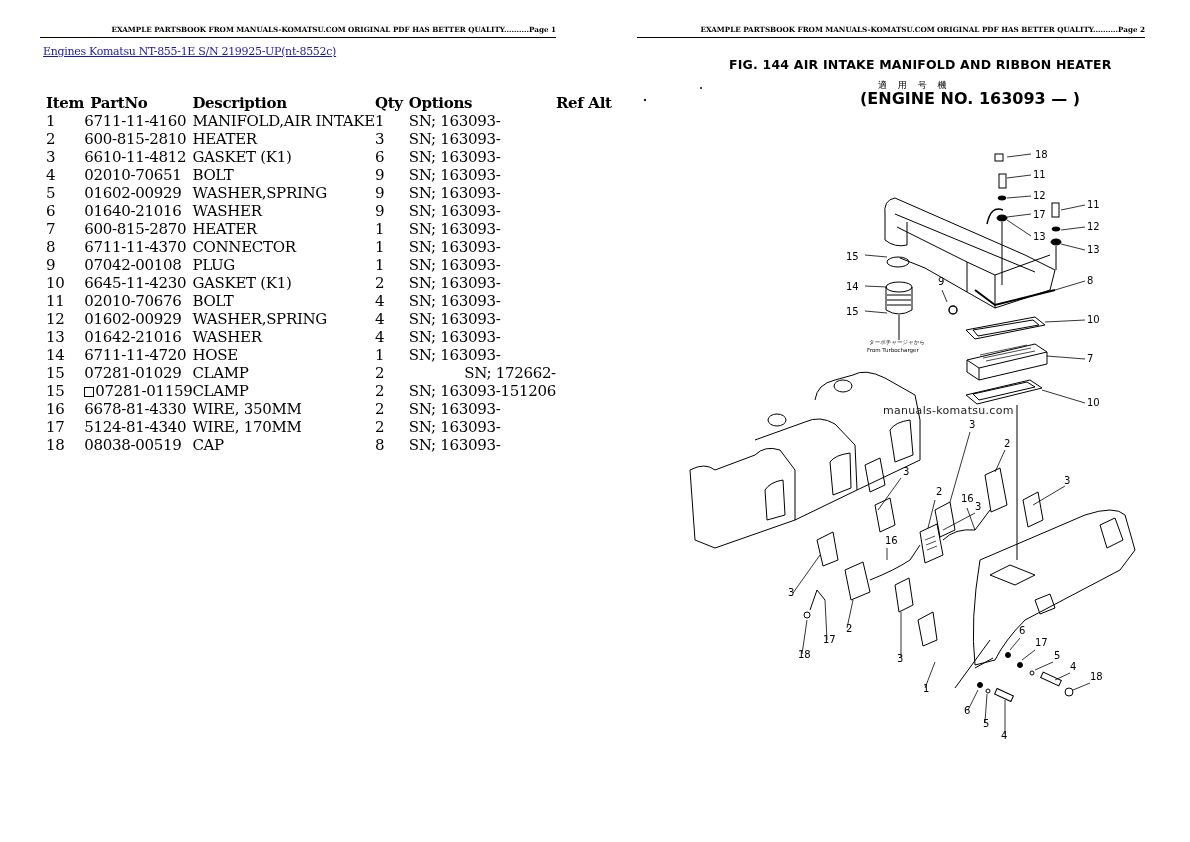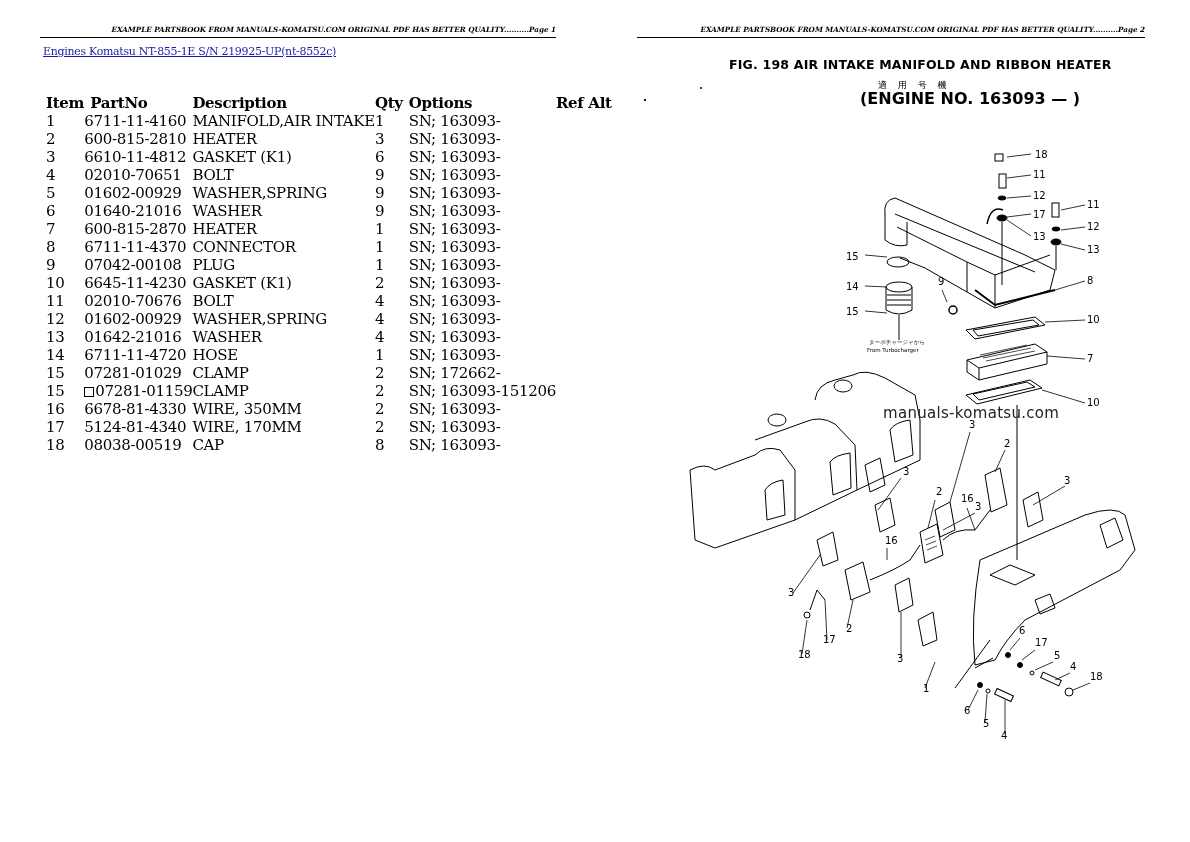--- a/index.html
+++ b/index.html
@@ -1,21 +1,21 @@
 <!DOCTYPE html>
 <html><head>
 <meta charset="utf-8">
 <style>
   html, body { margin: 0; padding: 0; background: #ffffff; }
   body { width: 1190px; height: 842px; position: relative; overflow: hidden; font-family: "DejaVu Serif", serif; color: #000; }
   .page { position: absolute; top: 0; height: 842px; }
   .page-left { left: 0; width: 595px; }
   .page-right { left: 595px; width: 595px; }
   .watermark-header {
-    position: absolute; top: 25px; font-family: "DejaVu Serif", serif; font-style: italic; font-weight: bold;
+    position: absolute; top: 25px; font-family: "DejaVu Serif", serif; font-weight: bold;
     font-size: 7.2px; letter-spacing: 0px; white-space: nowrap; text-align: right;
   }
   .page-left .watermark-header { left: 84px; width: 472px; }
   .page-right .watermark-header { left: 84px; width: 466px; }
   .header-rule { position: absolute; top: 37px; height: 1px; background: #000; }
   .page-left .header-rule { left: 40px; width: 516px; }
   .page-right .header-rule { left: 42px; width: 508px; }
   .doc-link {
     position: absolute; left: 43px; top: 45px; font-size: 11px; color: #1a1aa8; text-decoration: underline; white-space: nowrap;
     font-family: "DejaVu Serif", serif; letter-spacing: -0.3px;
@@ -36,21 +36,21 @@
   .c-ref { width: 60px; }
   th.c-desc-h { text-align: center; padding-right: 26px !important; }
   th.c-opt-h { padding-left: 6px !important; }
   .marker-box { display: inline-block; width: 8px; height: 8px; border: 1px solid #000; vertical-align: -1px; margin-right: 1px; }
 
   .fig-jp { position: absolute; left: 220px; top: 45px; font-family: "DejaVu Sans", sans-serif; font-size: 10.5px; letter-spacing: 2px; white-space: nowrap; }
   .fig-title { position: absolute; left: 134px; top: 57px; font-family: "DejaVu Sans", sans-serif; font-weight: bold; font-size: 12.5px; white-space: nowrap; letter-spacing: 0.2px; }
   .fig-jp2 { position: absolute; left: 283px; top: 79px; font-family: "DejaVu Sans", sans-serif; font-size: 9px; letter-spacing: 4px; white-space: nowrap; }
   .fig-engine { position: absolute; left: 265px; top: 89px; font-family: "DejaVu Sans", sans-serif; font-weight: bold; font-size: 16px; white-space: nowrap; }
   .diagram { position: absolute; left: 0; top: 0; width: 595px; height: 842px; }
-  .site-watermark { position: absolute; left: 288px; top: 404px; font-family: "DejaVu Sans", sans-serif; font-size: 15px; color: #222; white-space: nowrap; letter-spacing: 0.3px; }
+  .site-watermark { position: absolute; left: 288px; top: 404px; font-family: "DejaVu Sans", sans-serif; font-size: 11px; color: #222; white-space: nowrap; letter-spacing: 0.3px; }
 </style>
 </head>
 <body>
 
 <div class="page page-left">
   <div class="watermark-header">EXAMPLE PARTSBOOK FROM MANUALS-KOMATSU.COM ORIGINAL PDF HAS BETTER QUALITY..........Page 1</div>
   <div class="header-rule"></div>
   <a class="doc-link">Engines Komatsu NT-855-1E S/N 219925-UP(nt-8552c)</a>
   <table class="parts">
     <thead>
@@ -174,21 +174,21 @@
           <td class="c-desc"><span>HOSE</span></td>
           <td class="c-qty"><span>1</span></td>
           <td class="c-opt" style="padding-left: 6px;"><span>SN; 163093-</span></td>
           <td class="c-ref"><span></span></td>
         </tr>
         <tr>
           <td class="c-item"><span>15</span></td>
           <td class="c-part"><span>07281-01029</span></td>
           <td class="c-desc"><span>CLAMP</span></td>
           <td class="c-qty"><span>2</span></td>
-          <td class="c-opt" style="padding-left: 6px;"><span>SN; 172662-</span></td>
+          <td class="c-opt" style="padding-left: 6px; text-align: right;"><span>SN; 172662-</span></td>
           <td class="c-ref"><span></span></td>
         </tr>
         <tr>
           <td class="c-item"><span>15</span></td>
           <td class="c-part" style="margin-left: -10px; padding-left: 0px;"><span class="marker-box"></span><span>07281-01159</span></td>
           <td class="c-desc"><span>CLAMP</span></td>
           <td class="c-qty"><span>2</span></td>
           <td class="c-opt" style="padding-left: 6px;"><span>SN; 163093-151206</span></td>
           <td class="c-ref"><span></span></td>
         </tr>
@@ -216,21 +216,21 @@
           <td class="c-opt" style="padding-left: 6px;"><span>SN; 163093-</span></td>
           <td class="c-ref"><span></span></td>
         </tr>
       </tbody>
   </table>
 </div>
 
 <div class="page page-right">
   <div class="watermark-header">EXAMPLE PARTSBOOK FROM MANUALS-KOMATSU.COM ORIGINAL PDF HAS BETTER QUALITY..........Page 2</div>
   <div class="header-rule"></div>
-  <div class="fig-title">FIG. 198  AIR INTAKE MANIFOLD AND RIBBON HEATER</div>
+  <div class="fig-title">FIG. 144  AIR INTAKE MANIFOLD AND RIBBON HEATER</div>
   <div class="fig-jp2">適 用 号 機</div>
   <div class="fig-engine">(ENGINE NO. 163093 — )</div>
 
   <svg class="diagram" viewBox="0 0 595 842" xmlns="http://www.w3.org/2000/svg" fill="none" stroke="#000" stroke-width="1">
 
     <circle cx="50" cy="100" r="0.8" fill="#000"></circle>
     <circle cx="106" cy="88" r="0.6" fill="#000"></circle>
 
     <g>
       <path d="M290,215 Q288,200 300,198 L430,255 L460,270 L455,290 L400,308 L372,292 L330,268 L305,258"></path>

